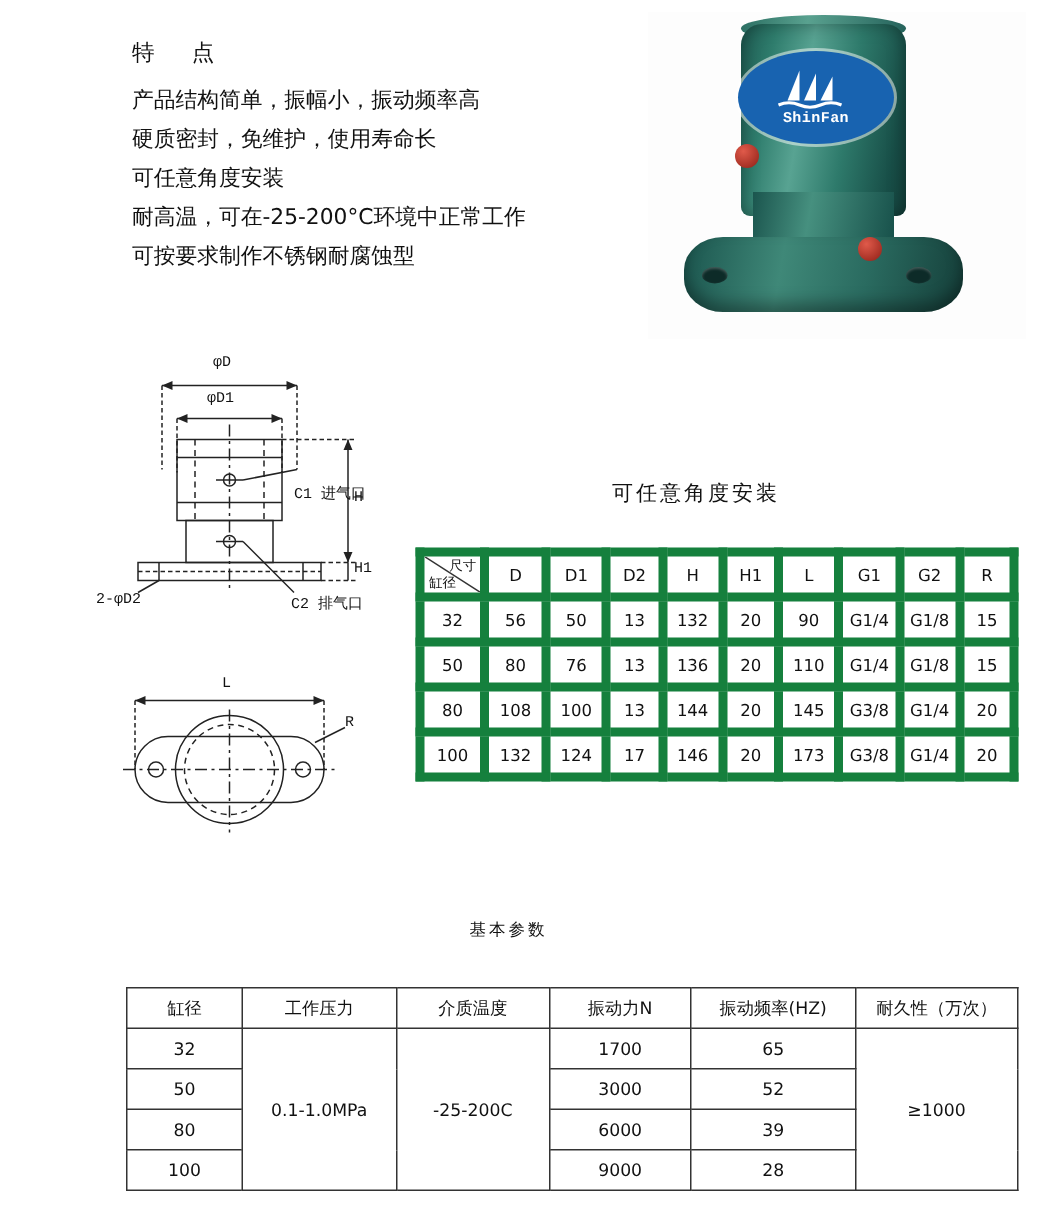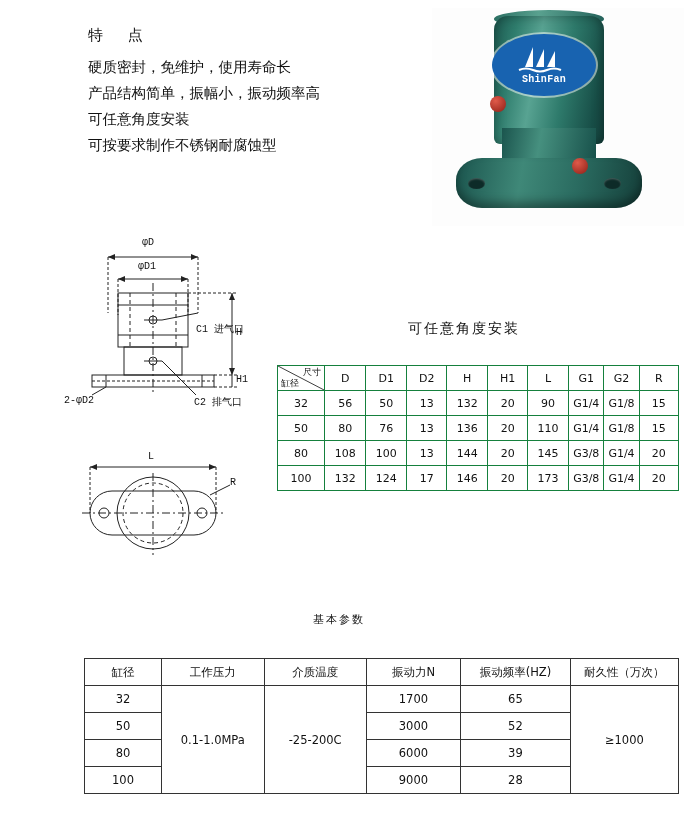--- a/index.html
+++ b/index.html
@@ -172,21 +172,21 @@
     letter-spacing: 2px;
   }
   .dim-table {
     position: absolute;
     left: 277px;
     top: 365px;
     border-collapse: collapse;
     font-size: 11px;
   }
   .dim-table td, .dim-table th {
-    border: 1px solid #15803d;
+    border: 6px solid #15803d;
     text-align: center;
     font-weight: normal;
     height: 24px;
     padding: 0 4px;
     font-family: "DejaVu Sans", "Liberation Sans", sans-serif;
   }
   .dim-table .corner {
     position: relative;
     width: 52px;
     padding: 0;
@@ -236,23 +236,24 @@
   }
   .param-table th { font-size: 11.5px; }
 </style>
 </head>
 <body>
 
 <div class="page">
 
   <div class="features">
     <div class="title">特 点</div>
+    <div class="line">产品结构简单，振幅小，振动频率高</div>
     <div class="line">硬质密封，免维护，使用寿命长</div>
-    <div class="line">产品结构简单，振幅小，振动频率高</div>
     <div class="line">可任意角度安装</div>
+    <div class="line">耐高温，可在-25-200°C环境中正常工作</div>
     <div class="line">可按要求制作不锈钢耐腐蚀型</div>
   </div>
 
   <div class="photo">
     <div class="bg"></div>
     <div class="body-top"></div>
     <div class="body-cyl"></div>
     <div class="body-neck"></div>
     <div class="flange"></div>
     <div class="flange-hole l"></div>

